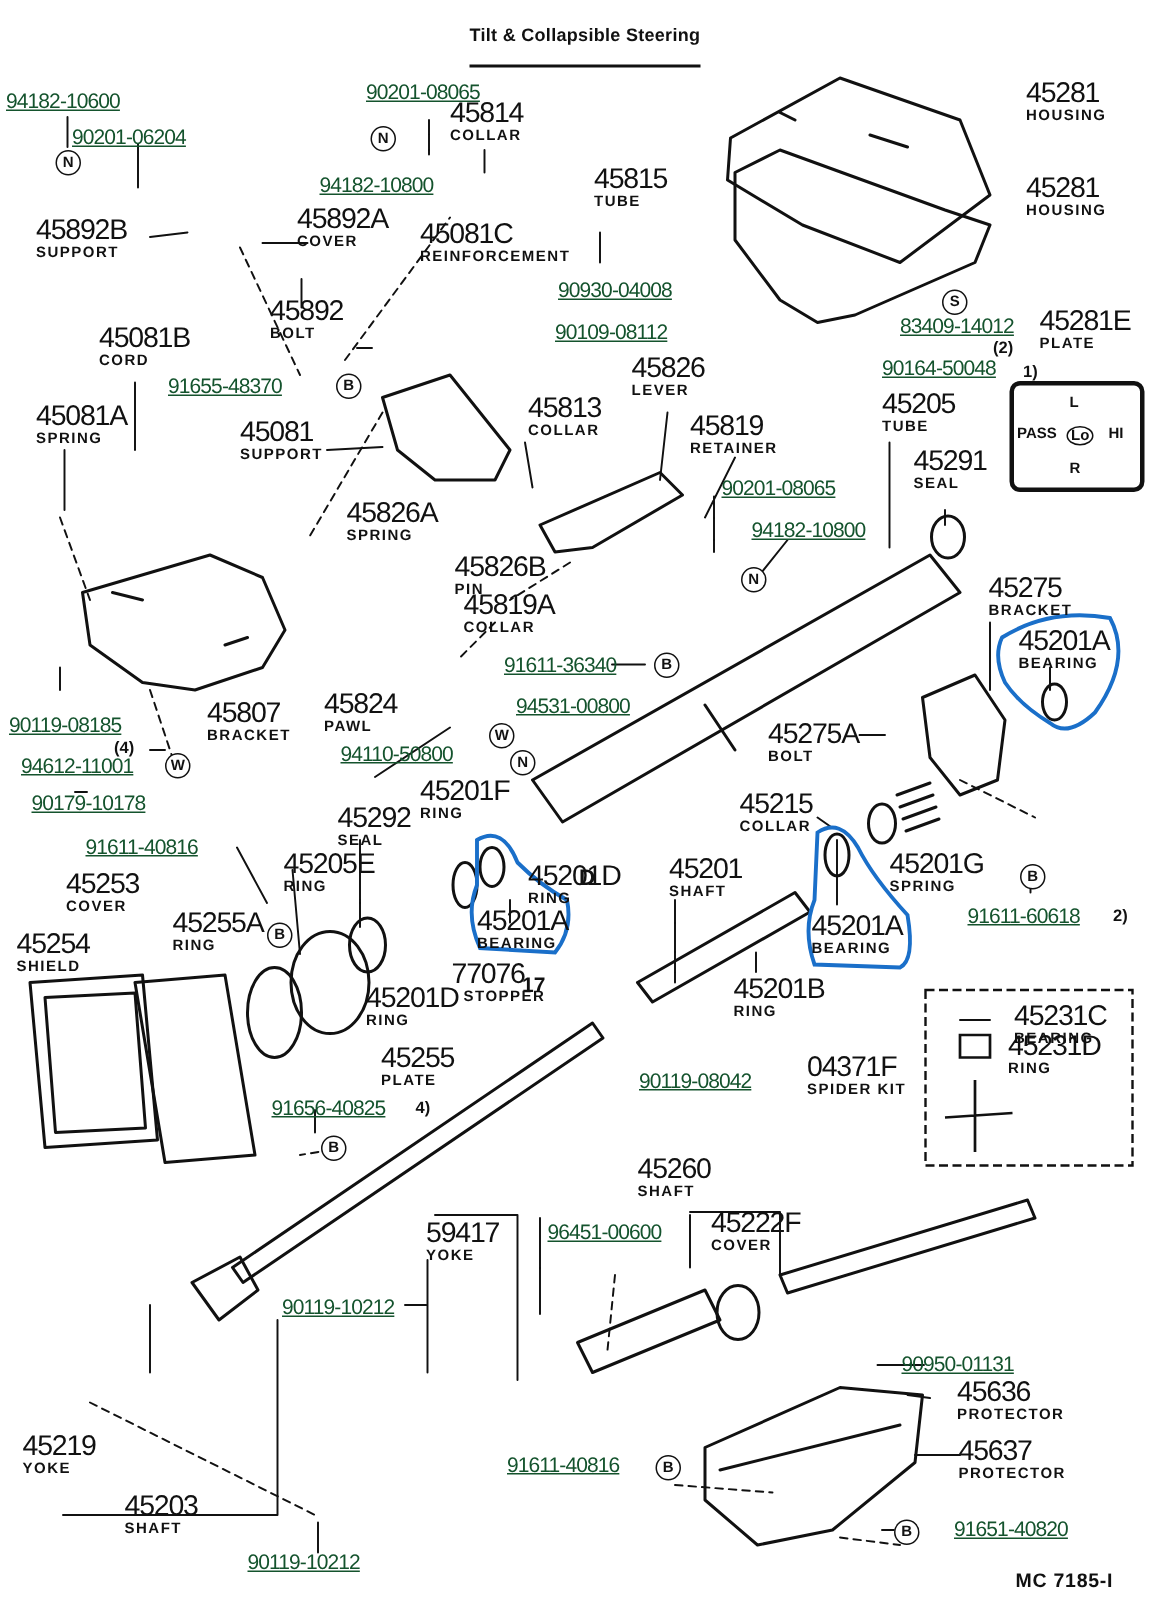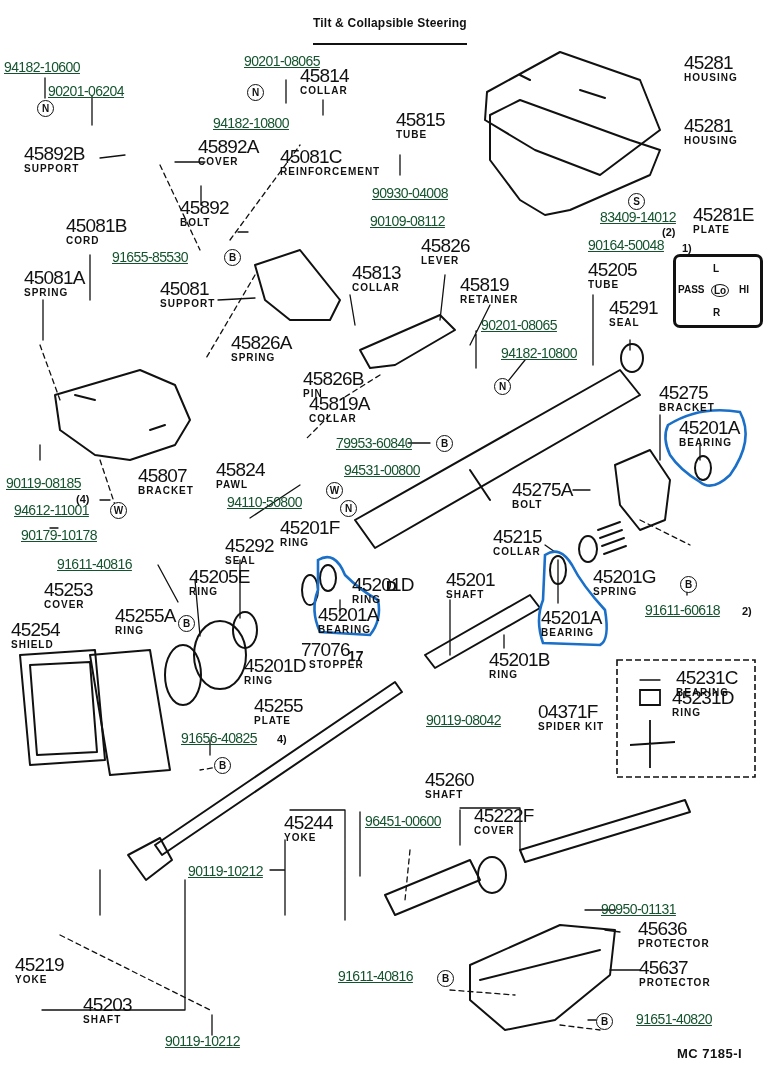--- a/index.html
+++ b/index.html
@@ -158,21 +158,21 @@
     <div class="nm">PLATE</div>
   </div>
 <div class="lbl" style="left:588px;top:238px">
     <div class="pn-s">90164-50048</div>
   </div>
 <div class="lbl" style="left:66px;top:216px">
     <div class="pn">45081B</div>
     <div class="nm">CORD</div>
   </div>
 <div class="lbl" style="left:112px;top:250px">
-    <div class="pn-s">91655-85530</div>
+    <div class="pn-s">91655-48370</div>
   </div>
 <div class="lbl" style="left:24px;top:268px">
     <div class="pn">45081A</div>
     <div class="nm">SPRING</div>
   </div>
 <div class="lbl" style="left:160px;top:279px">
     <div class="pn">45081</div>
     <div class="nm">SUPPORT</div>
   </div>
 <div class="lbl" style="left:421px;top:236px">
@@ -215,21 +215,21 @@
   </div>
 <div class="lbl" style="left:659px;top:383px">
     <div class="pn">45275</div>
     <div class="nm">BRACKET</div>
   </div>
 <div class="lbl" style="left:679px;top:418px">
     <div class="pn">45201A</div>
     <div class="nm">BEARING</div>
   </div>
 <div class="lbl" style="left:336px;top:436px">
-    <div class="pn-s">79953-60840</div>
+    <div class="pn-s">91611-36340</div>
   </div>
 <div class="lbl" style="left:6px;top:476px">
     <div class="pn-s">90119-08185</div>
   </div>
 <div class="lbl" style="left:138px;top:466px">
     <div class="pn">45807</div>
     <div class="nm">BRACKET</div>
   </div>
 <div class="lbl" style="left:216px;top:460px">
     <div class="pn">45824</div>
@@ -337,21 +337,21 @@
     <div class="nm">SPIDER KIT</div>
   </div>
 <div class="lbl" style="left:181px;top:731px">
     <div class="pn-s">91656-40825</div>
   </div>
 <div class="lbl" style="left:425px;top:770px">
     <div class="pn">45260</div>
     <div class="nm">SHAFT</div>
   </div>
 <div class="lbl" style="left:284px;top:813px">
-    <div class="pn">45244</div>
+    <div class="pn">59417</div>
     <div class="nm">YOKE</div>
   </div>
 <div class="lbl" style="left:365px;top:814px">
     <div class="pn-s">96451-00600</div>
   </div>
 <div class="lbl" style="left:474px;top:806px">
     <div class="pn">45222F</div>
     <div class="nm">COVER</div>
   </div>
 <div class="lbl" style="left:188px;top:864px">

